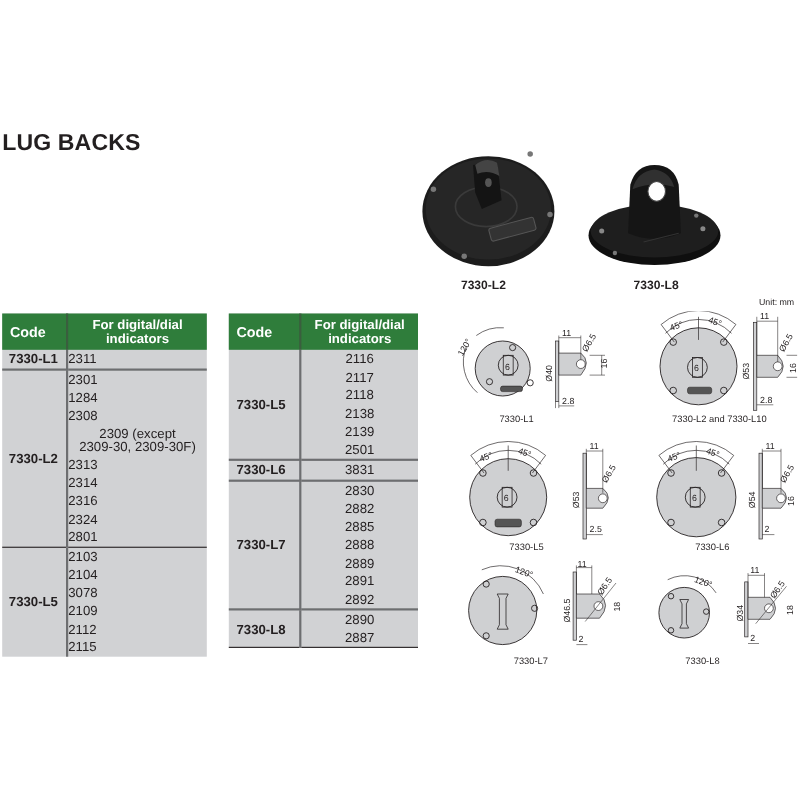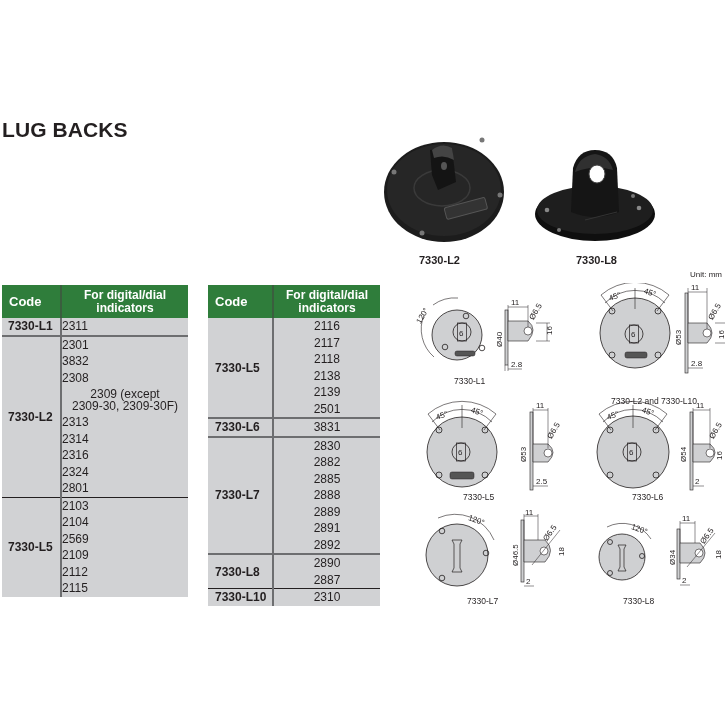--- a/index.html
+++ b/index.html
@@ -55,36 +55,36 @@
   <tr class="grp-end2">
     <td class="code">7330-L1</td>
     <td class="vals">
       <div>2311</div>
     </td>
   </tr>
   <tr class="grp-end">
     <td class="code">7330-L2</td>
     <td class="vals">
       <div>2301</div>
-      <div>3832</div>
+      <div>1284</div>
       <div>2308</div>
       <div class="multi"><span>2309 (except</span><br><span>2309-30, 2309-30F)</span></div>
       <div>2313</div>
       <div>2314</div>
       <div>2316</div>
       <div>2324</div>
       <div>2801</div>
     </td>
   </tr>
   <tr>
     <td class="code">7330-L5</td>
     <td class="vals">
       <div>2103</div>
       <div>2104</div>
-      <div>2569</div>
+      <div>3078</div>
       <div>2109</div>
       <div>2112</div>
       <div>2115</div>
     </td>
   </tr>
 </tbody>
   </table>
 
 <table class="spec" id="t2">
   <tbody>
@@ -122,26 +122,20 @@
       <div>2889</div>
       <div>2891</div>
       <div>2892</div>
     </td>
   </tr>
   <tr class="grp-end">
     <td class="code">7330-L8</td>
     <td class="vals">
       <div>2890</div>
       <div>2887</div>
-    </td>
-  </tr>
-  <tr>
-    <td class="code">7330-L10</td>
-    <td class="vals">
-      <div>2310</div>
     </td>
   </tr>
 </tbody>
   </table>
 
 <div class="photo" style="left:382px; top:130px;">
   <svg width="125" height="115" viewBox="0 0 125 115">
     <ellipse cx="62" cy="62" rx="60" ry="50" fill="#1c1c1c"></ellipse>
     <ellipse cx="62" cy="60" rx="57" ry="46" fill="#262626"></ellipse>
     <ellipse cx="60" cy="58" rx="28" ry="18" fill="none" stroke="#3a3a3a" stroke-width="1.5"></ellipse>
@@ -237,21 +231,21 @@
     <text x="106" y="7" font-size="8">11</text>
     <text x="122" y="36" font-size="8" transform="rotate(-60 126 32)">Ø6.5</text>
     <line x1="130" y1="40" x2="140" y2="40" stroke="#231f20" stroke-width="0.5"></line>
     <line x1="130" y1="60" x2="140" y2="60" stroke="#231f20" stroke-width="0.5"></line>
     <text x="139" y="56" font-size="8" transform="rotate(-90 139 56)">16</text>
     <text x="96" y="62" font-size="8" transform="rotate(-90 96 62)">Ø53</text>
     <line x1="103" y1="85" x2="118" y2="85" stroke="#231f20" stroke-width="0.5"></line>
     <text x="106" y="83" font-size="8">2.8</text>
   </svg>
 </div>
-<div class="cap" style="left:611px; top:376px;margin-top:20px;">7330-L2 and 7330-L10</div>
+<div class="cap" style="left:611px; top:376px;">7330-L2 and 7330-L10</div>
 
 <div class="drawing" style="left:420px; top:400px;">
   <svg width="140" height="95" viewBox="0 0 140 95" font-family="Liberation Sans, sans-serif" font-size="9" fill="#231f20">
     <circle cx="42" cy="52" r="35" fill="#cfd0d2" stroke="#231f20" stroke-width="0.8"></circle>
     <path d="M12 22 A42 42 0 0 1 72 22" fill="none" stroke="#231f20" stroke-width="0.6"></path>
     <path d="M8 14 A52 52 0 0 1 76 14" fill="none" stroke="#231f20" stroke-width="0.6"></path>
     <line x1="42" y1="5" x2="42" y2="28" stroke="#231f20" stroke-width="0.6"></line>
     <line x1="8" y1="14" x2="20" y2="30" stroke="#231f20" stroke-width="0.6"></line>
     <line x1="76" y1="14" x2="64" y2="30" stroke="#231f20" stroke-width="0.6"></line>
     <text x="16" y="18" font-size="8" transform="rotate(-20 22 16)">45°</text>

